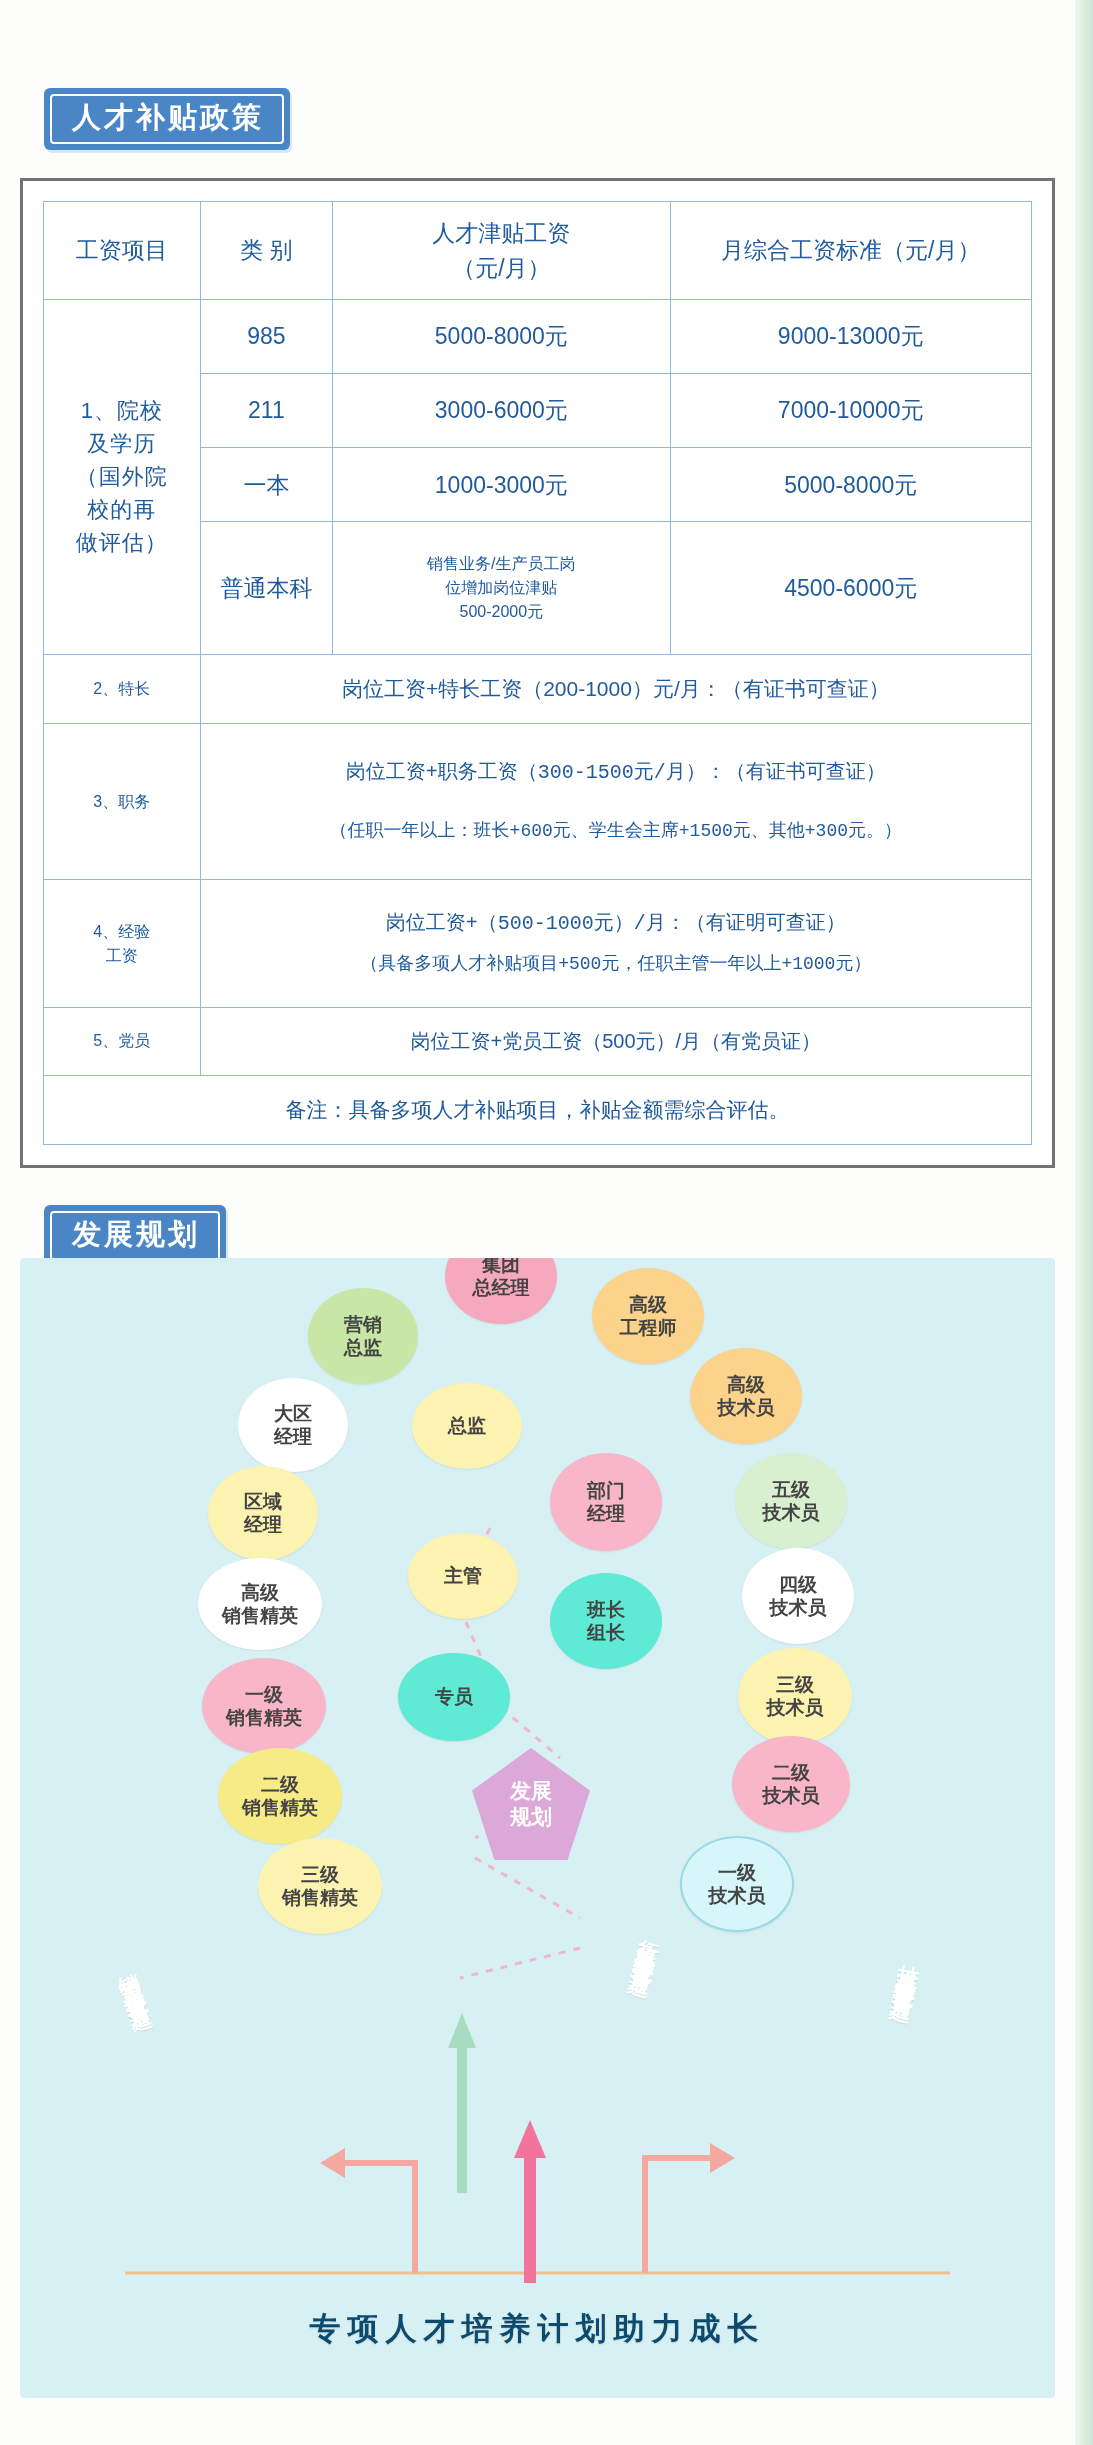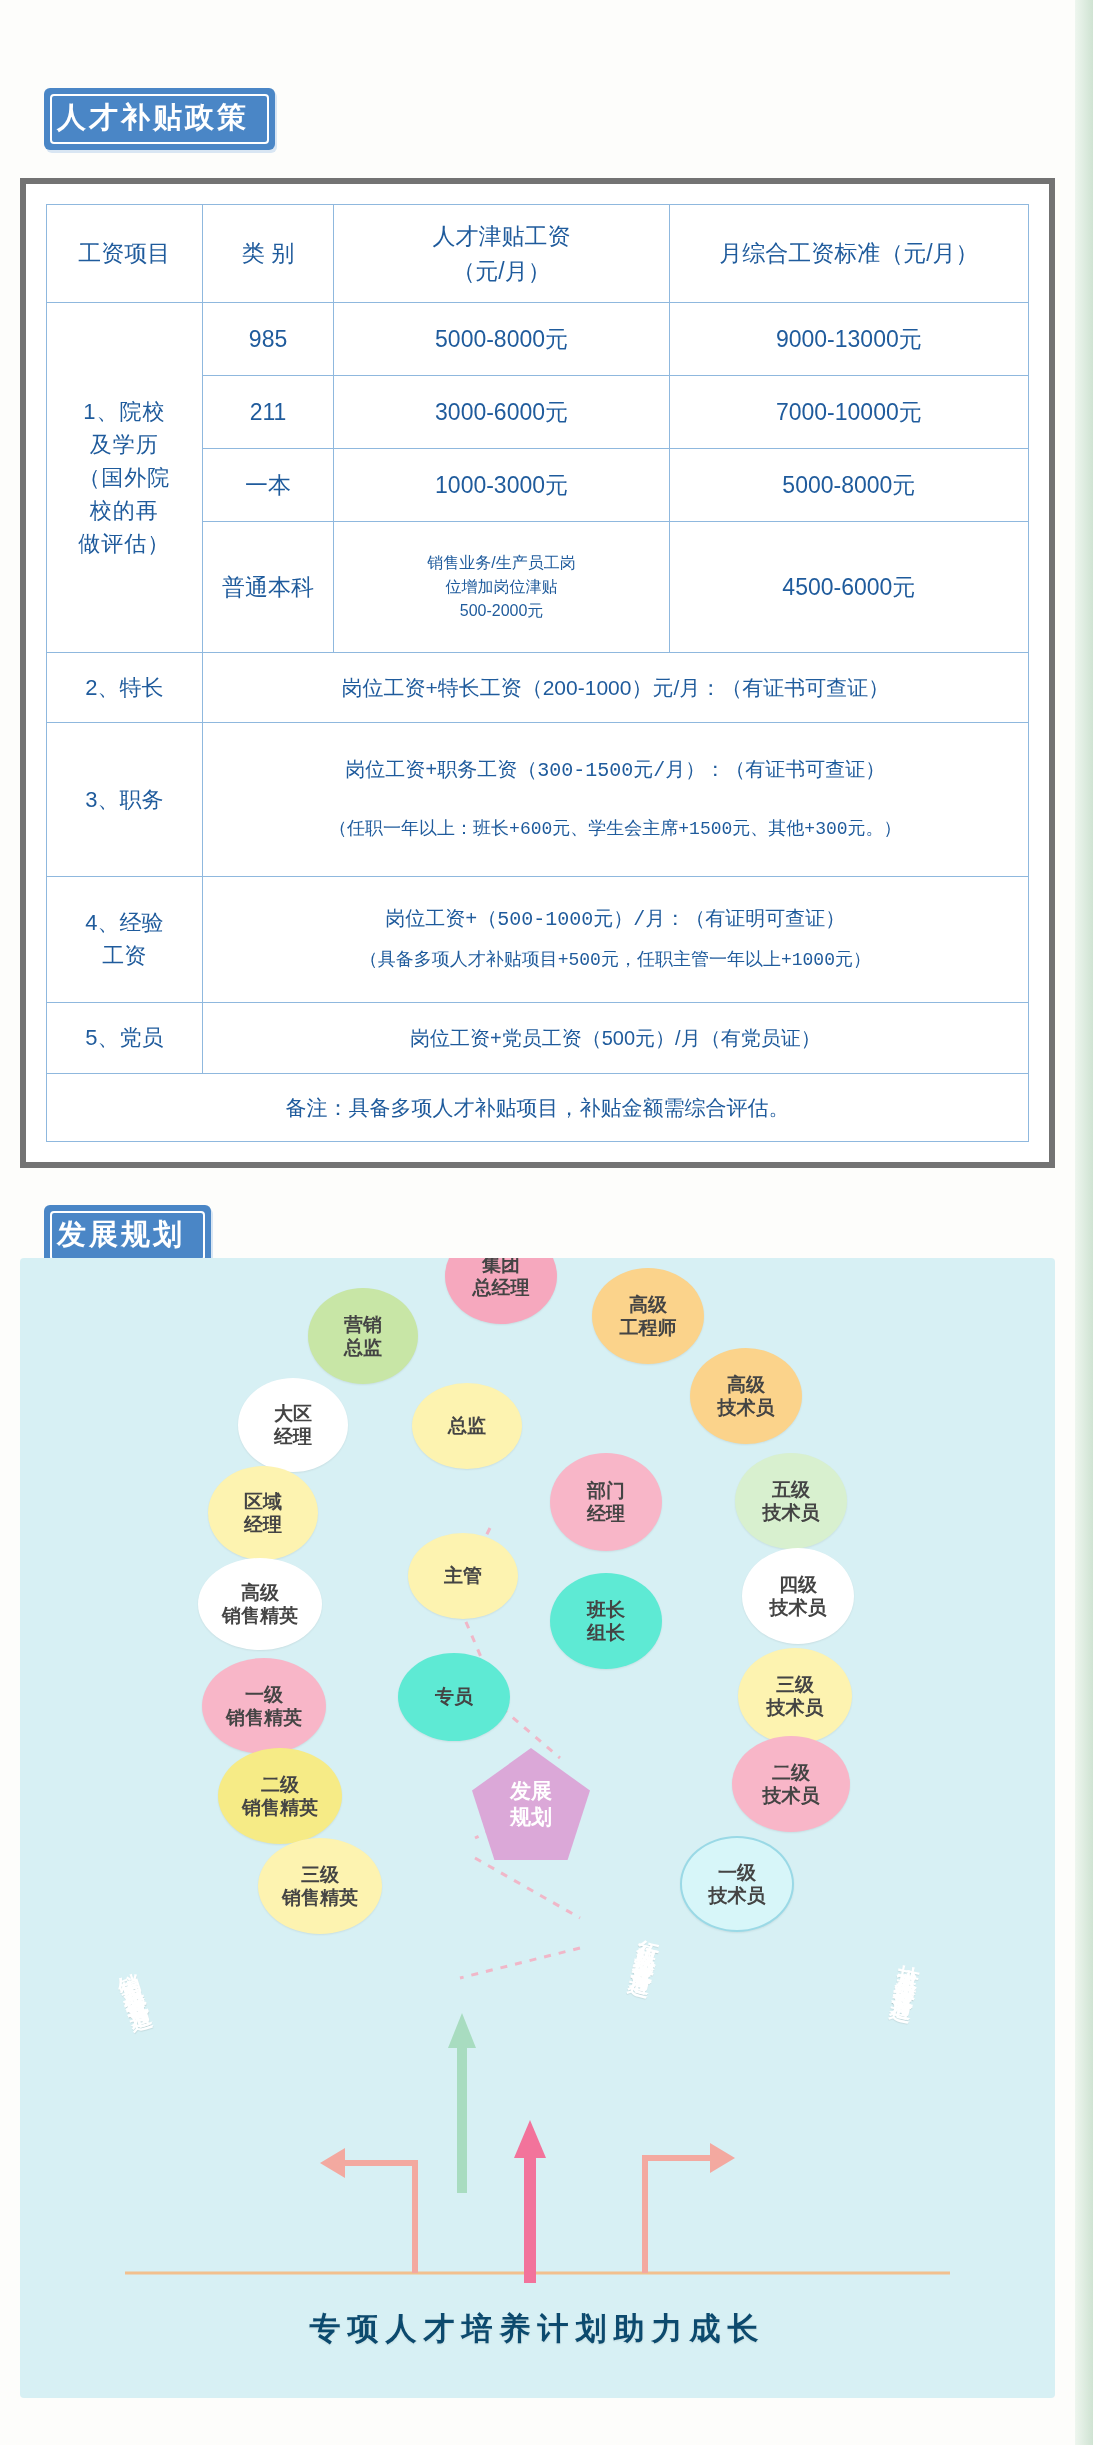--- a/index.html
+++ b/index.html
@@ -26,42 +26,42 @@
     background: linear-gradient(to right,#eef6ef,#cfe3d2);
   }
   
   .ribbon {
     position: absolute;
     background: #4a86c6;
     color: #ffffff;
     font-size: 29px;
     font-weight: bold;
     letter-spacing: 3px;
-    padding: 10px 26px 12px 13px;
+    padding: 10px 26px 12px 28px;
     border-radius: 6px;
     box-shadow: 2px 3px 0 #d9e6f3;
   }
   .ribbon-inner-border {
     position: absolute;
     border: 2px solid #ffffff;
     border-radius: 4px;
     left: 6px; top: 6px; right: 6px; bottom: 6px;
     pointer-events: none;
   }
   #ribbon1 { left: 44px; top: 88px; }
   #ribbon2 { left: 44px; top: 1205px; }
 
   
   .table-frame {
     position: absolute;
     left: 20px;
     top: 178px;
     width: 1035px;
     height: 990px;
-    border: 6px solid #737373;
+    border: 3px solid #737373;
     background: #ffffff;
     padding: 20px;
   }
   table.salary {
     width: 100%;
     height: 100%;
     border-collapse: collapse;
     font-size: 20px;
     color: #1f5b9c;
   }
@@ -77,21 +77,21 @@
     font-size: 23px;
     padding: 14px 8px;
   }
   td.cat-cell {
     font-size: 22px;
     line-height: 1.55;
     letter-spacing: 1px;
     white-space: pre-line;
   }
   td.rowlabel {
-    font-size: 22px;
+    font-size: 16px;
     white-space: pre-line;
     line-height: 1.5;
   }
   td.big { font-size: 23px; }
   td.small-note {
     font-size: 16px;
     line-height: 1.45;
     white-space: pre-line;
   }
   td.note-row {

